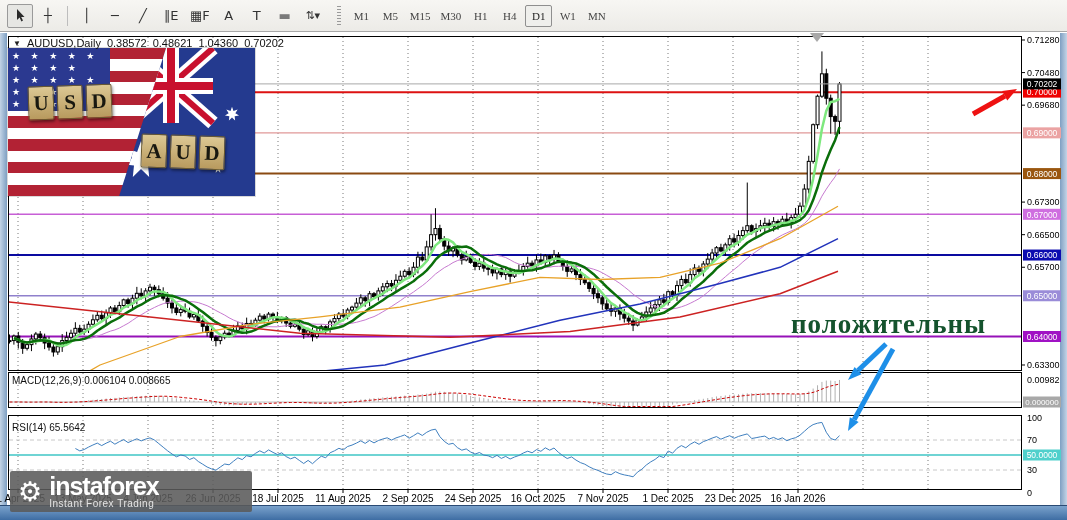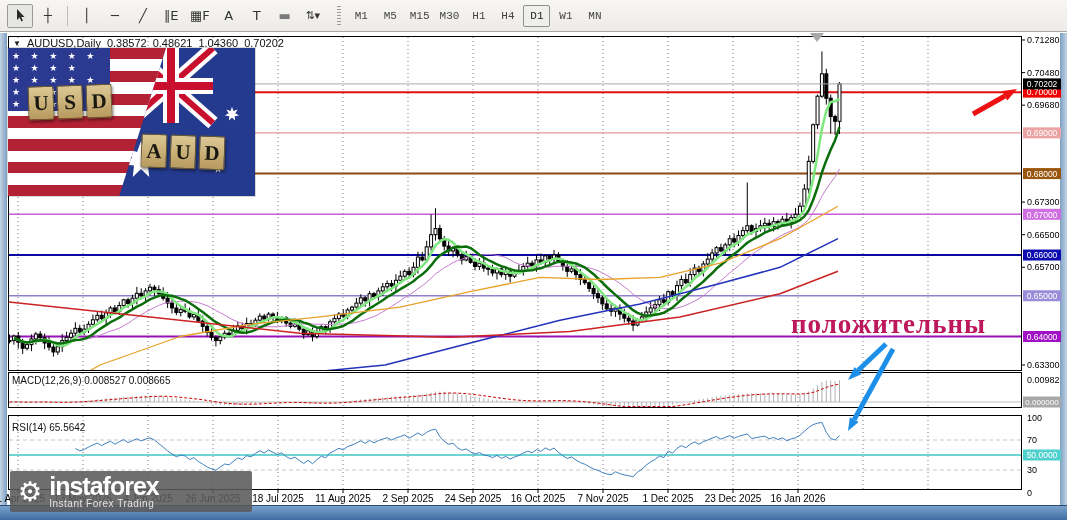--- a/index.html
+++ b/index.html
@@ -11,37 +11,37 @@
     display:flex;align-items:center;padding-left:6px;box-sizing:border-box;}
   .tbtn{height:24px;min-width:26px;margin:0 1px;border:1px solid transparent;background:transparent;
     font-family:"DejaVu Sans",sans-serif;font-size:13px;color:#333;cursor:pointer;
     display:flex;align-items:center;justify-content:center;padding:0 3px;}
   .tbtn.sel{border:1px solid #9a9a9a;background:#e6e6e3;border-radius:2px;}
   .gl{pointer-events:none;}
   .vsep{width:1px;height:20px;background:#bdbdbd;margin:0 5px;}
   .vsep2{width:4px;height:20px;margin:0 6px 0 10px;
     background:repeating-linear-gradient(#9a9a9a 0 1px,transparent 1px 3px);}
   .tfbtn{height:22px;min-width:27px;margin:0 1px;border:1px solid transparent;background:transparent;
-    font-family:Liberation Mono, monospace;font-size:11px;color:#444;cursor:pointer;padding:0 3px;}
+    font-family:Liberation Serif, serif;font-size:11px;color:#444;cursor:pointer;padding:0 3px;}
   .tfbtn.active{border:1px solid #8f8f8f;background:#efefec;border-radius:2px;color:#222;}
   
   .chrome-left{position:absolute;left:0;top:33px;width:7px;height:472px;
     background:linear-gradient(90deg,#c3d4e6,#7e9fc2);}
   .chrome-right{position:absolute;left:1060px;top:33px;width:7px;height:472px;
     background:linear-gradient(90deg,#7e9fc2,#c3d4e6);}
   .chrome-bottom{position:absolute;left:0;top:505px;width:1067px;height:15px;
     background:linear-gradient(#7aa2cc,#3e6da3);border-top:1px solid #2a4a74;box-sizing:border-box;}
   
   #csvg{position:absolute;left:0;top:0;z-index:1;}
   .titlebar{position:absolute;left:13px;top:37px;z-index:5;font-size:11px;color:#111;
     display:flex;align-items:center;gap:6px;}
   .titlebar .tri{font-size:8px;color:#222;cursor:pointer;}
   .ind-label{position:absolute;z-index:5;font-size:10px;color:#111;}
   .annotation{position:absolute;left:791px;top:309px;z-index:6;
-    font-family:"Liberation Serif",serif;font-weight:700;font-size:27px;color:#be185d;
+    font-family:"Liberation Serif",serif;font-weight:700;font-size:27px;color:#14532d;
     letter-spacing:1px;}
   
   .watermark{position:absolute;left:10px;top:471px;width:242px;height:41px;z-index:7;
     background:rgba(90,90,90,0.88);border-radius:2px;display:flex;align-items:center;
     padding-left:8px;box-sizing:border-box;color:#fff;}
   .watermark .gear{font-family:"DejaVu Sans",sans-serif;font-size:27px;line-height:27px;margin-right:7px;}
   .watermark .wcol{display:flex;flex-direction:column;}
   .watermark .brand{font-size:25px;font-weight:700;letter-spacing:-1px;line-height:23px;text-align:center;}
   .watermark .tag{font-size:10px;color:#e4e4e4;letter-spacing:.5px;}
   
@@ -874,21 +874,21 @@
 
   <div class="titlebar">
     <span class="tri">▼</span>
     <span>AUDUSD,Daily</span>
     <span>0.38572</span>
     <span>0.48621</span>
     <span>1.04360</span>
     <span>0.70202</span>
   </div>
 
-  <div class="ind-label" style="left:12px;top:375px">MACD(12,26,9) 0.008527 0.008665</div>
+  <div class="ind-label" style="left:12px;top:375px">MACD(12,26,9) 0.006104 0.008665</div>
   <div class="ind-label" style="left:12px;top:422px">RSI(14) 65.5642</div>
 
   <div class="flag">
     <div class="us">
       <div class="canton">★ ★ ★ ★ ★<br>★ ★ ★ ★<br>★ ★ ★ ★ ★<br>★ ★ ★ ★<br>★ ★ ★ ★ ★</div>
     </div>
     <div class="au">
       <svg width="247" height="148" viewBox="0 0 247 148">
         <g>
           <line x1="120" y1="0" x2="205" y2="75" stroke="#ffffff" stroke-width="14"></line>

